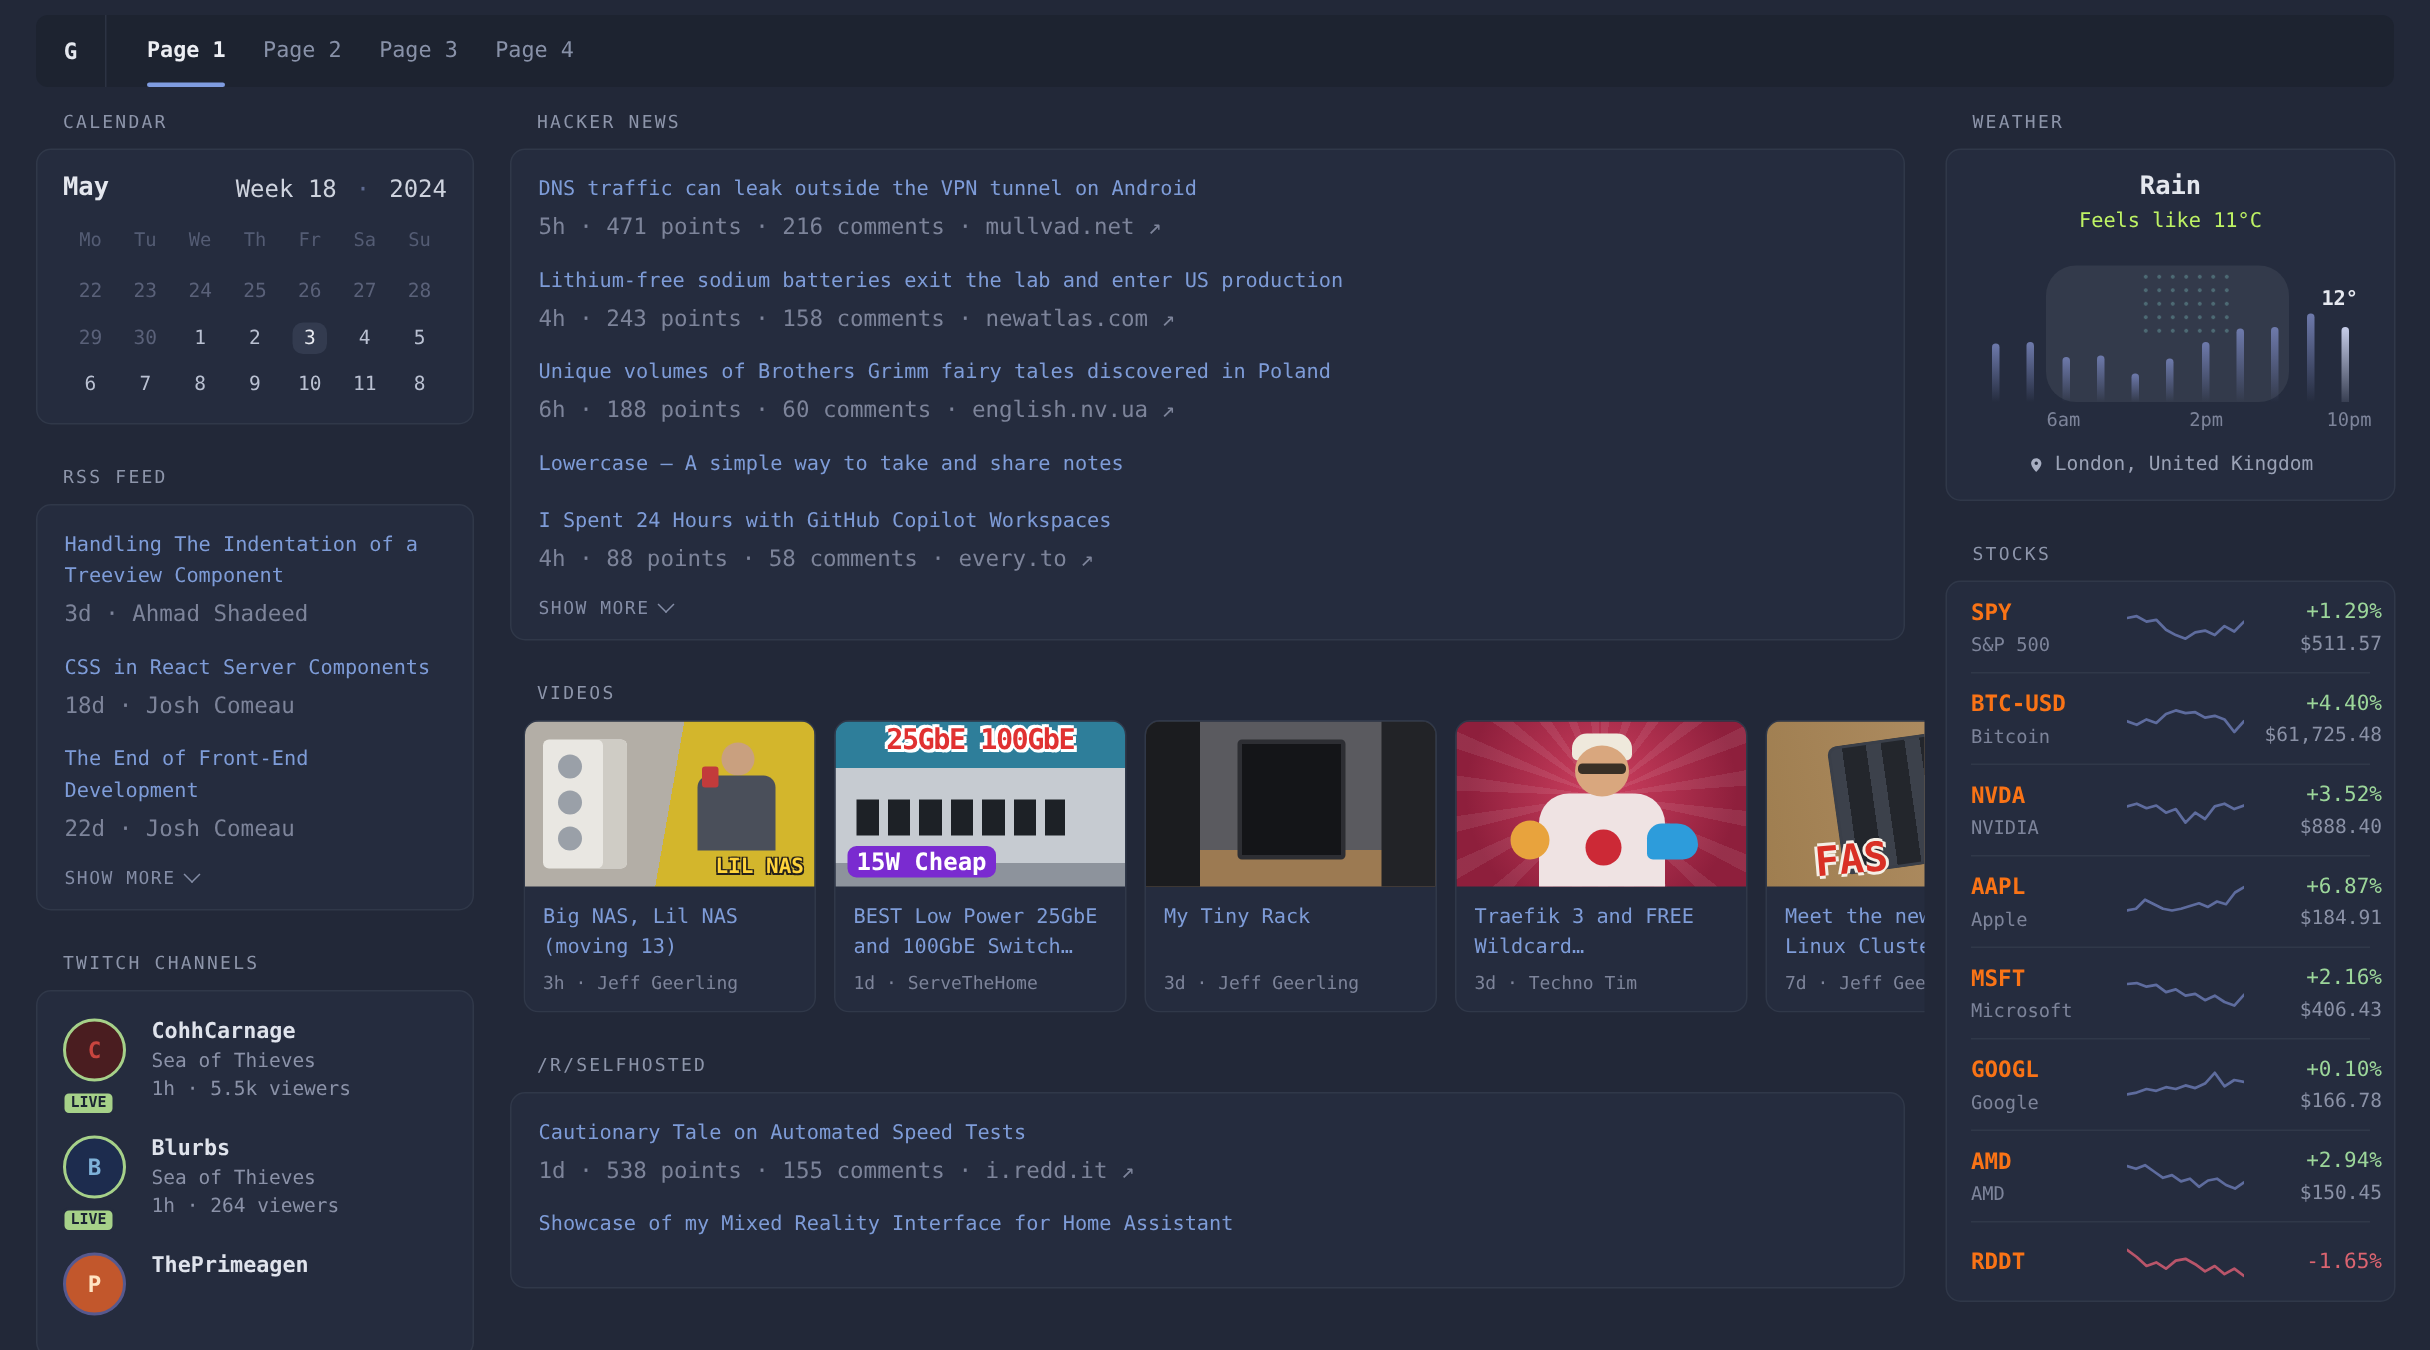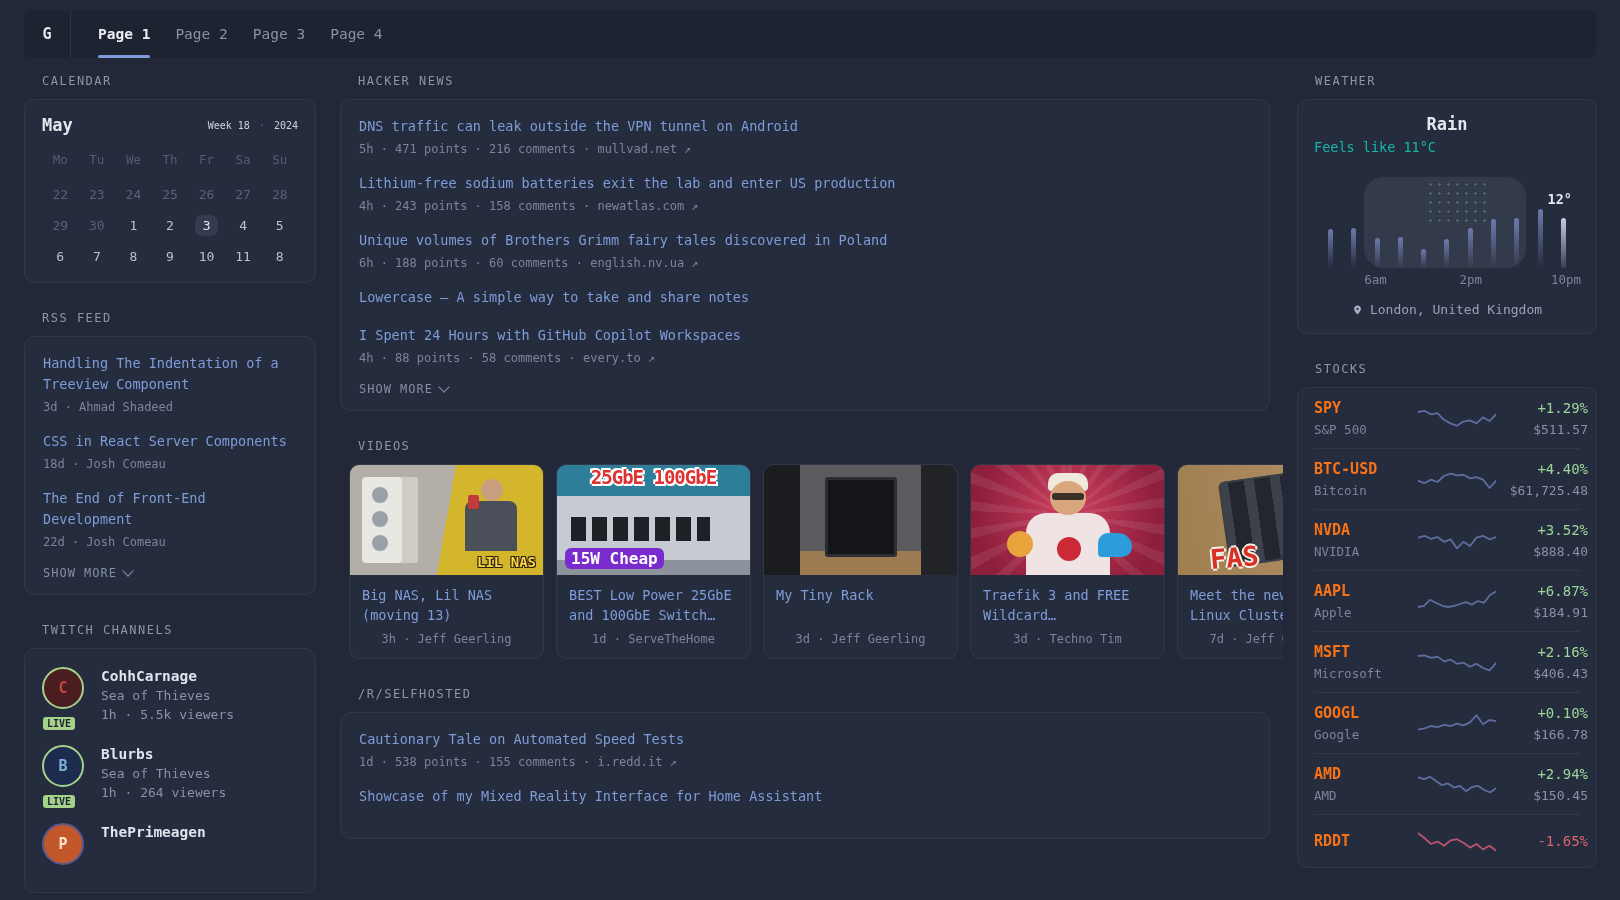--- a/index.html
+++ b/index.html
@@ -29,33 +29,33 @@
   .col-mid{left:340px;width:930px;}
   .col-right{left:1297px;width:300px;}
   .section{margin-bottom:28px;}
   .sec-label{font-size:12px;letter-spacing:1.5px;color:#8d95aa;padding-left:18px;margin-bottom:11px;}
   .card{background:var(--card);border:1px solid var(--border);border-radius:10px;}
 
   
   .cal-card{padding:15px 17px 10px;}
   .cal-head{display:flex;justify-content:space-between;align-items:center;}
   .cal-month{font-size:17px;font-weight:600;color:var(--bright);}
-  .cal-week{font-size:10px;color:#ced3de;}
+  .cal-week{font-size:16px;color:#ced3de;}
   .cal-week .sep{color:#5e6a91;margin:0 3px;}
   .cal-grid{display:grid;grid-template-columns:repeat(7,1fr);text-align:center;margin-top:17px;}
   .cal-wd{font-size:12.5px;color:#545c74;padding-bottom:12px;}
   .cal-day{font-size:13px;color:#bac1d2;height:31px;display:flex;align-items:center;justify-content:center;}
   .cal-day.muted{color:#5a6179;}
   .cal-day .sel{background:#333b4f;border-radius:7px;padding:3px 8px;color:#e8eaf0;}
 
   
   .feed-card{padding:16px 18px 14px;}
   .feed-item{margin-bottom:17px;}
   .feed-title{font-size:13.5px;line-height:21px;color:var(--link);cursor:pointer;}
-  .feed-meta{font-size:12px;color:#7d849a;margin-top:5px;}
+  .feed-meta{font-size:15px;color:#7d849a;margin-top:5px;}
   .show-more{display:flex;align-items:center;gap:7px;font-size:12px;letter-spacing:1px;
     color:#848da6;margin-top:16px;cursor:pointer;}
   .chev{width:8px;height:8px;border-right:1.5px solid #848da6;border-bottom:1.5px solid #848da6;
     transform:rotate(45deg);margin-top:-4px;}
 
   
   .tw-card{padding:18px 17px 6px;}
   .tw-row{display:flex;margin-bottom:21px;cursor:pointer;}
   .tw-avwrap{position:relative;width:46px;margin-right:13px;flex:none;}
   .tw-avatar{width:42px;height:42px;border-radius:50%;display:flex;align-items:center;justify-content:center;
@@ -65,21 +65,21 @@
   .tw-name{font-size:14.5px;font-weight:600;color:#dfe3ec;line-height:19px;}
   .tw-sub{font-size:13px;color:#8b92a8;line-height:19px;}
 
   
   .videos-scroller{width:934px;margin-left:9px;overflow:hidden;display:flex;gap:12px;}
   .vid-card{width:195px;flex:none;background:var(--card);border:1px solid var(--border);
     border-radius:10px;overflow:hidden;}
   .thumb{position:relative;height:110px;cursor:pointer;}
   .vid-body{padding:10px 12px 12px;}
   .vid-title{font-size:13.5px;line-height:20px;height:40px;color:var(--link);white-space:pre-line;cursor:pointer;}
-  .vid-meta{font-size:12px;color:#7d849a;margin-top:7px;text-align:center;}
+  .vid-meta{font-size:12px;color:#7d849a;margin-top:7px;}
 
   
   .th-lilnas{background:linear-gradient(100deg,#b3aea6 0 50%,#d3b62c 50%);}
   .th-lilnas .tower{position:absolute;left:12px;top:12px;width:56px;height:86px;background:#e9e7e2;
     border-radius:4px;box-shadow:inset -16px 0 0 #cfccc5;}
   .th-lilnas .fan{position:absolute;left:22px;top:22px;width:16px;height:16px;border-radius:50%;
     background:#9aa0a8;box-shadow:0 24px 0 #9aa0a8,0 48px 0 #9aa0a8;}
   .th-lilnas .head{position:absolute;right:40px;top:14px;width:22px;height:22px;border-radius:50%;background:#c9a07f;}
   .th-lilnas .body{position:absolute;right:26px;top:36px;width:52px;height:50px;border-radius:8px 8px 0 0;background:#4a4f5a;}
   .th-lilnas .mug{position:absolute;right:64px;top:30px;width:11px;height:14px;background:#c23b3b;border-radius:2px;}
@@ -115,21 +115,21 @@
   .th-cluster{background:linear-gradient(80deg,#9f7e50,#b5936a);}
   .th-cluster .board{position:absolute;right:-10px;top:6px;width:158px;height:86px;background:#23262c;
     border-radius:6px;transform:rotate(-8deg);box-shadow:inset 0 0 0 2px #3a3f49;
     background-image:repeating-linear-gradient(90deg,#3c414b 0 10px,#23262c 10px 26px);}
   .th-fas{position:absolute;bottom:2px;left:32px;color:#d93025;font-size:27px;font-weight:900;transform:rotate(-5deg);
     text-shadow:2px 0 0 #f4efe6,-2px 0 0 #f4efe6,0 2px 0 #f4efe6,0 -2px 0 #f4efe6;}
 
   
   .weather-card{padding:14px 16px 16px;}
   .w-cond{text-align:center;font-size:17px;font-weight:600;color:var(--bright);}
-  .w-feels{text-align:left;font-size:13.5px;color:#14b8a6;margin-top:5px;}
+  .w-feels{text-align:center;font-size:13.5px;color:#bef264;margin-top:5px;}
   .w-chart{position:relative;height:97px;margin:16px 14px 0;}
   .w-day{position:absolute;top:6px;bottom:0;border-radius:20px;background:rgba(148,152,162,.13);}
   .w-dots{position:absolute;top:9px;height:42px;
     background-image:radial-gradient(#4d6a74 1.2px,transparent 1.4px);background-size:9px 9px;}
   .w-bars{position:absolute;inset:0;display:flex;justify-content:space-between;align-items:flex-end;}
   .w-bar{width:5px;border-radius:3px 3px 0 0;background:linear-gradient(#6e7aac,rgba(110,122,172,0));}
   .w-bar.hl{background:linear-gradient(#c6cde9,rgba(198,205,233,.12));}
   .w-now{position:absolute;right:-6px;top:20px;font-size:13.5px;font-weight:600;color:#e6e9f0;}
   .w-ticks{position:relative;height:17px;margin:4px 14px 0;font-size:12.5px;color:#7d849a;}
   .w-ticks span{position:absolute;transform:translateX(-50%);}

